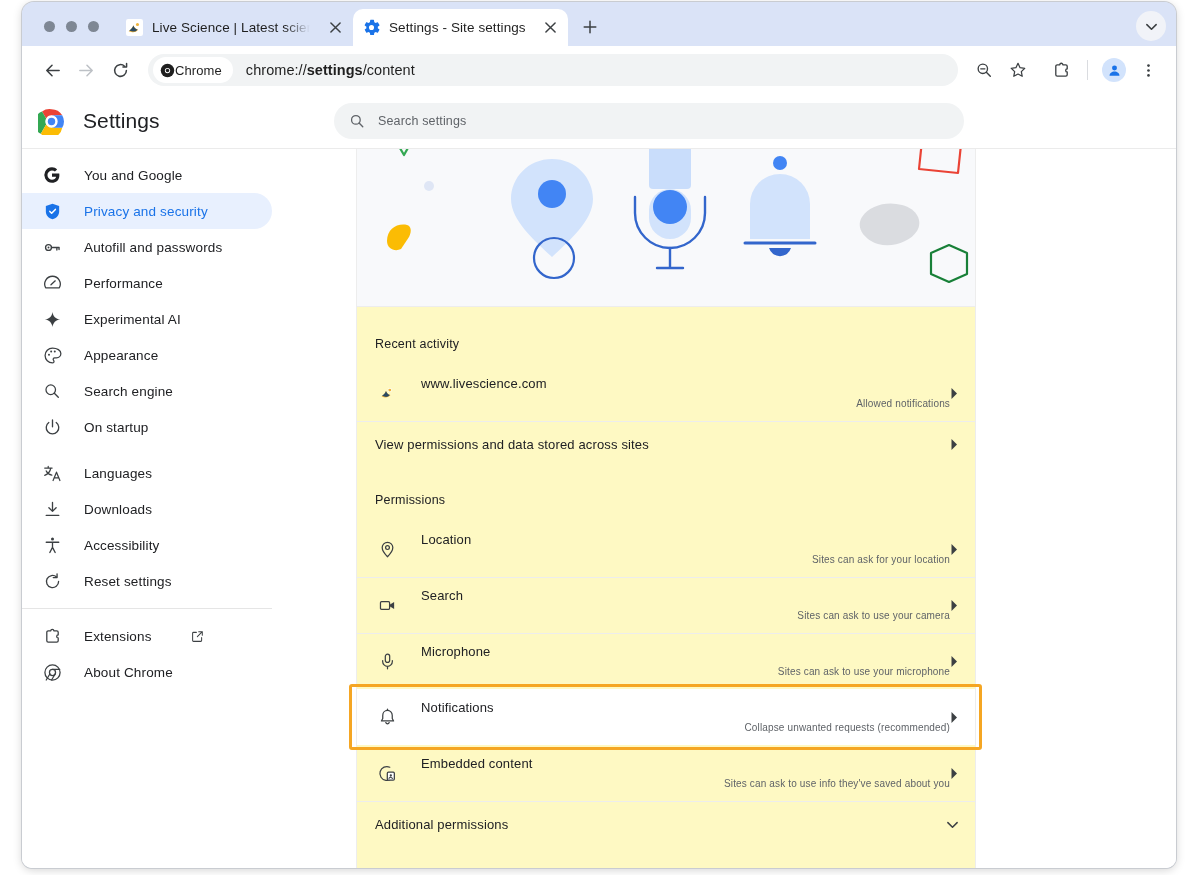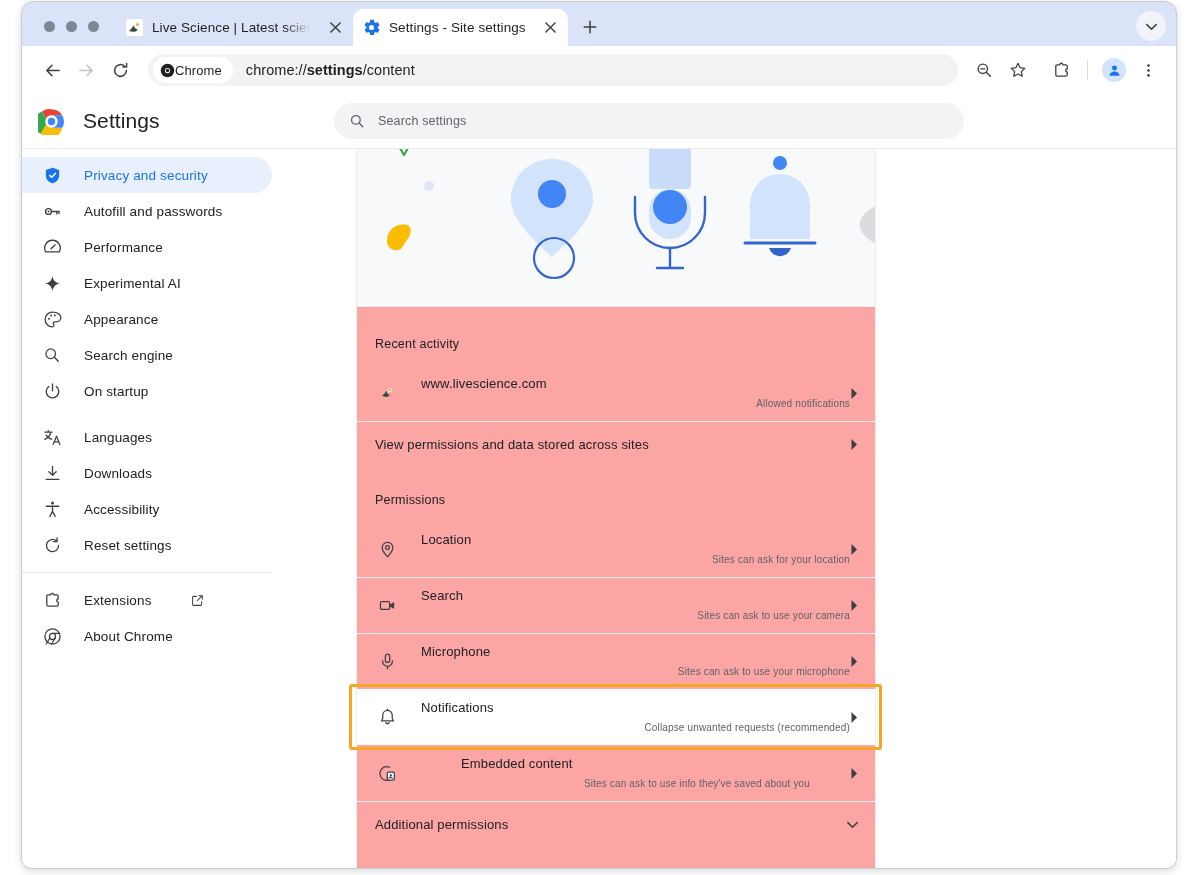--- a/index.html
+++ b/index.html
@@ -126,21 +126,21 @@
   .nav-item .ico { width:20px; height:20px; flex:none; display:flex; align-items:center; justify-content:center;}
   .nav-item.selected { background:#e8f0fe; color:#1a73e8; font-weight:500; }
   .nav-gap { height: 10px; }
   .nav-div { height:1px; background:#e5e5e5; margin: 9px 62px 9px 0; }
   .ext-link { margin-left: 16px; display:flex; align-items:center; }
 
   
   .content { flex: 1; position: relative; background:#fff; }
   .card {
     position:absolute; left: 22px; top: 0;
-    width: 520px; background:#fca5a5;
+    width: 620px; background:#fef9c3;
     border-left: 1px solid #ededed; border-right: 1px solid #ededed;
     height: 719px;
   }
   .hero {
     height: 158px; background:#f8f9fb; position:relative; overflow:hidden;
     border-bottom: 1px solid #ededed;
   }
   .sec-label {
     font-size: 12.5px; color:#202124; letter-spacing:.2px;
     padding: 30px 0 14px 18px;
@@ -310,20 +310,32 @@
           <path d="M12.6 12.6 L17.2 17.2" stroke="#5f6368" stroke-width="1.7" stroke-linecap="round"></path>
         </svg>
         <div class="ph">Search settings</div>
       </div>
     </div>
 
     <div class="body">
 
       <div class="sidebar">
 
+        <div class="nav-item">
+          <span class="ico">
+            <svg width="18" height="18" viewBox="0 0 20 20">
+                  <path d="M18.2 10.2c0-.6-.05-1.2-.16-1.75H10v3.4h4.6a3.95 3.95 0 0 1-1.7 2.6v2.15h2.75c1.6-1.48 2.55-3.67 2.55-6.4z" fill="#202124"></path>
+                  <path d="M10 18.6c2.3 0 4.24-.76 5.65-2.06l-2.75-2.15c-.77.52-1.75.83-2.9.83-2.22 0-4.1-1.5-4.77-3.52H2.4v2.2A8.6 8.6 0 0 0 10 18.6z" fill="#202124"></path>
+                  <path d="M5.23 11.7a5.2 5.2 0 0 1 0-3.3V6.2H2.4a8.6 8.6 0 0 0 0 7.7l2.83-2.2z" fill="#202124"></path>
+                  <path d="M10 4.9c1.25 0 2.37.43 3.26 1.28l2.43-2.43C14.23 2.4 12.3 1.5 10 1.5A8.6 8.6 0 0 0 2.4 6.2l2.83 2.2C5.9 6.38 7.78 4.9 10 4.9z" fill="#202124"></path>
+                  <rect x="10" y="8.4" width="8.2" height="1.6" fill="none"></rect>
+                </svg>
+          </span>
+          <span>You and Google</span>
+        </div>
 
         <div class="nav-item selected">
           <span class="ico">
             <svg width="19" height="19" viewBox="0 0 20 20">
                   <path d="M10 1.8 L17 4.3 V10 c0 4.3-3 7.1-7 8.2 C6 17.1 3 14.3 3 10 V4.3 Z" fill="#1a73e8"></path>
                   <path d="M7.2 9.9 L9.1 11.9 L13 7.8" fill="none" stroke="#ffffff" stroke-width="1.6" stroke-linecap="round" stroke-linejoin="round"></path>
                 </svg>
           </span>
           <span>Privacy and security</span>
         </div>
@@ -601,21 +613,21 @@
                 <div class="t2">Collapse unwanted requests (recommended)</div>
               </div>
               <span class="arrow">
                 <svg width="9" height="13" viewBox="0 0 9 13">
                       <path d="M1.5 1 L7 6.5 L1.5 12 Z" fill="#3c4043"></path>
                     </svg>
               </span>
             </div>
           </div>
 
-          <div class="row" style="border-top:0;gap:40px;">
+          <div class="row" style="border-top:0;">
             <span class="licon">
               <svg width="19" height="19" viewBox="0 0 20 20">
                     <path d="M12.4 3.4 A7.3 7.3 0 1 0 16.6 10" fill="none" stroke="#3c4043" stroke-width="1.3" stroke-linecap="round"></path>
                     <rect x="9.8" y="8.6" width="7.4" height="8.4" rx="1.2" fill="#ffffff" stroke="#3c4043" stroke-width="1.3"></rect>
                     <circle cx="13.5" cy="12" r="1.2" fill="#3c4043"></circle>
                     <path d="M11.2 15.4 L12.9 13.7 L15.8 15.4" fill="none" stroke="#3c4043" stroke-width="1.1" stroke-linejoin="round"></path>
                   </svg>
             </span>
             <div class="txt">
               <div class="t1">Embedded content</div>

